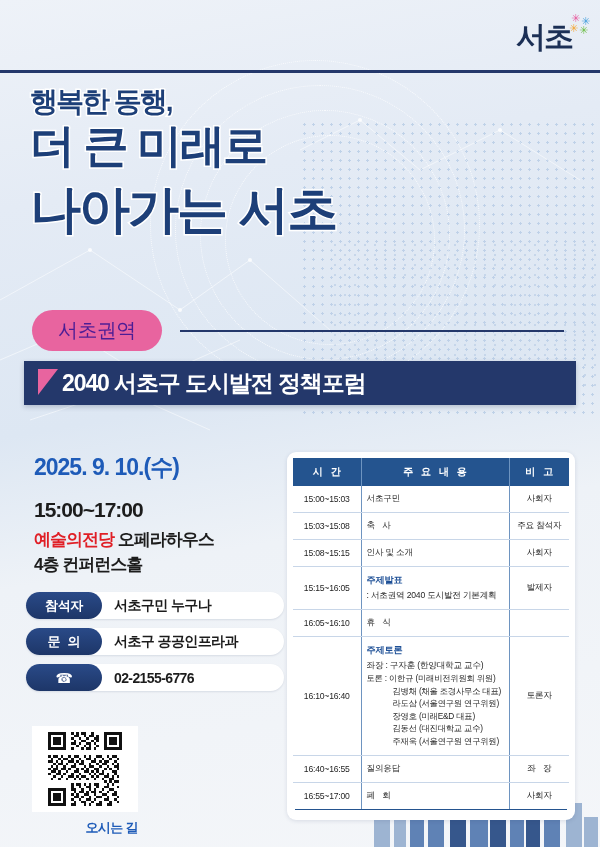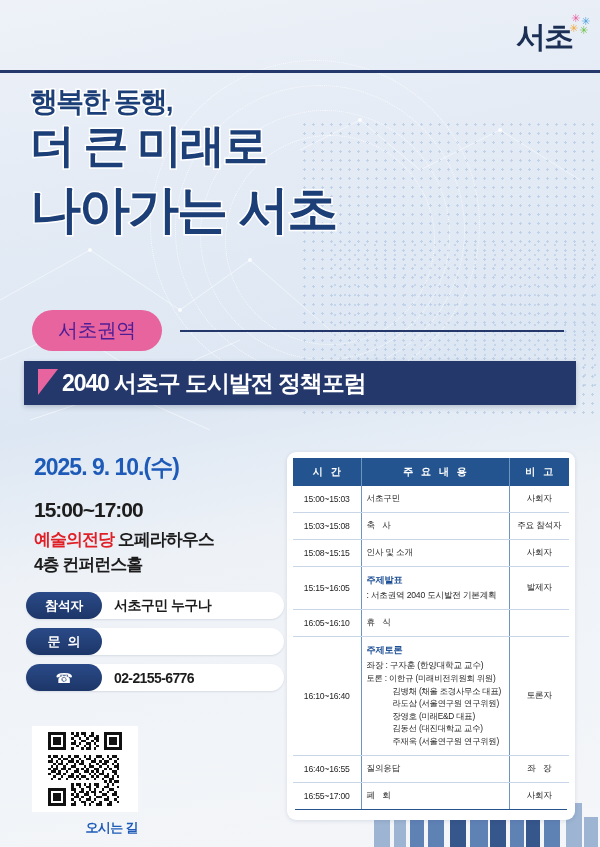--- a/index.html
+++ b/index.html
@@ -417,20 +417,21 @@
     <div class="venue-line2">4층 컨퍼런스홀</div>
   </div>
 
   <div class="pill-rows">
     <div class="pill-row">
       <div class="pill-tag">참석자</div>
       <div class="pill-val">서초구민 누구나</div>
     </div>
     <div class="pill-row">
       <div class="pill-tag spaced">문의</div>
+      <div class="pill-val">서초구 공공인프라과</div>
     </div>
     <div class="pill-row">
       <div class="pill-tag">
           <span class="phone-glyph">☎</span>
         </div>
       <div class="pill-val">02-2155-6776</div>
     </div>
   </div>
 
   <div class="qr-block">

